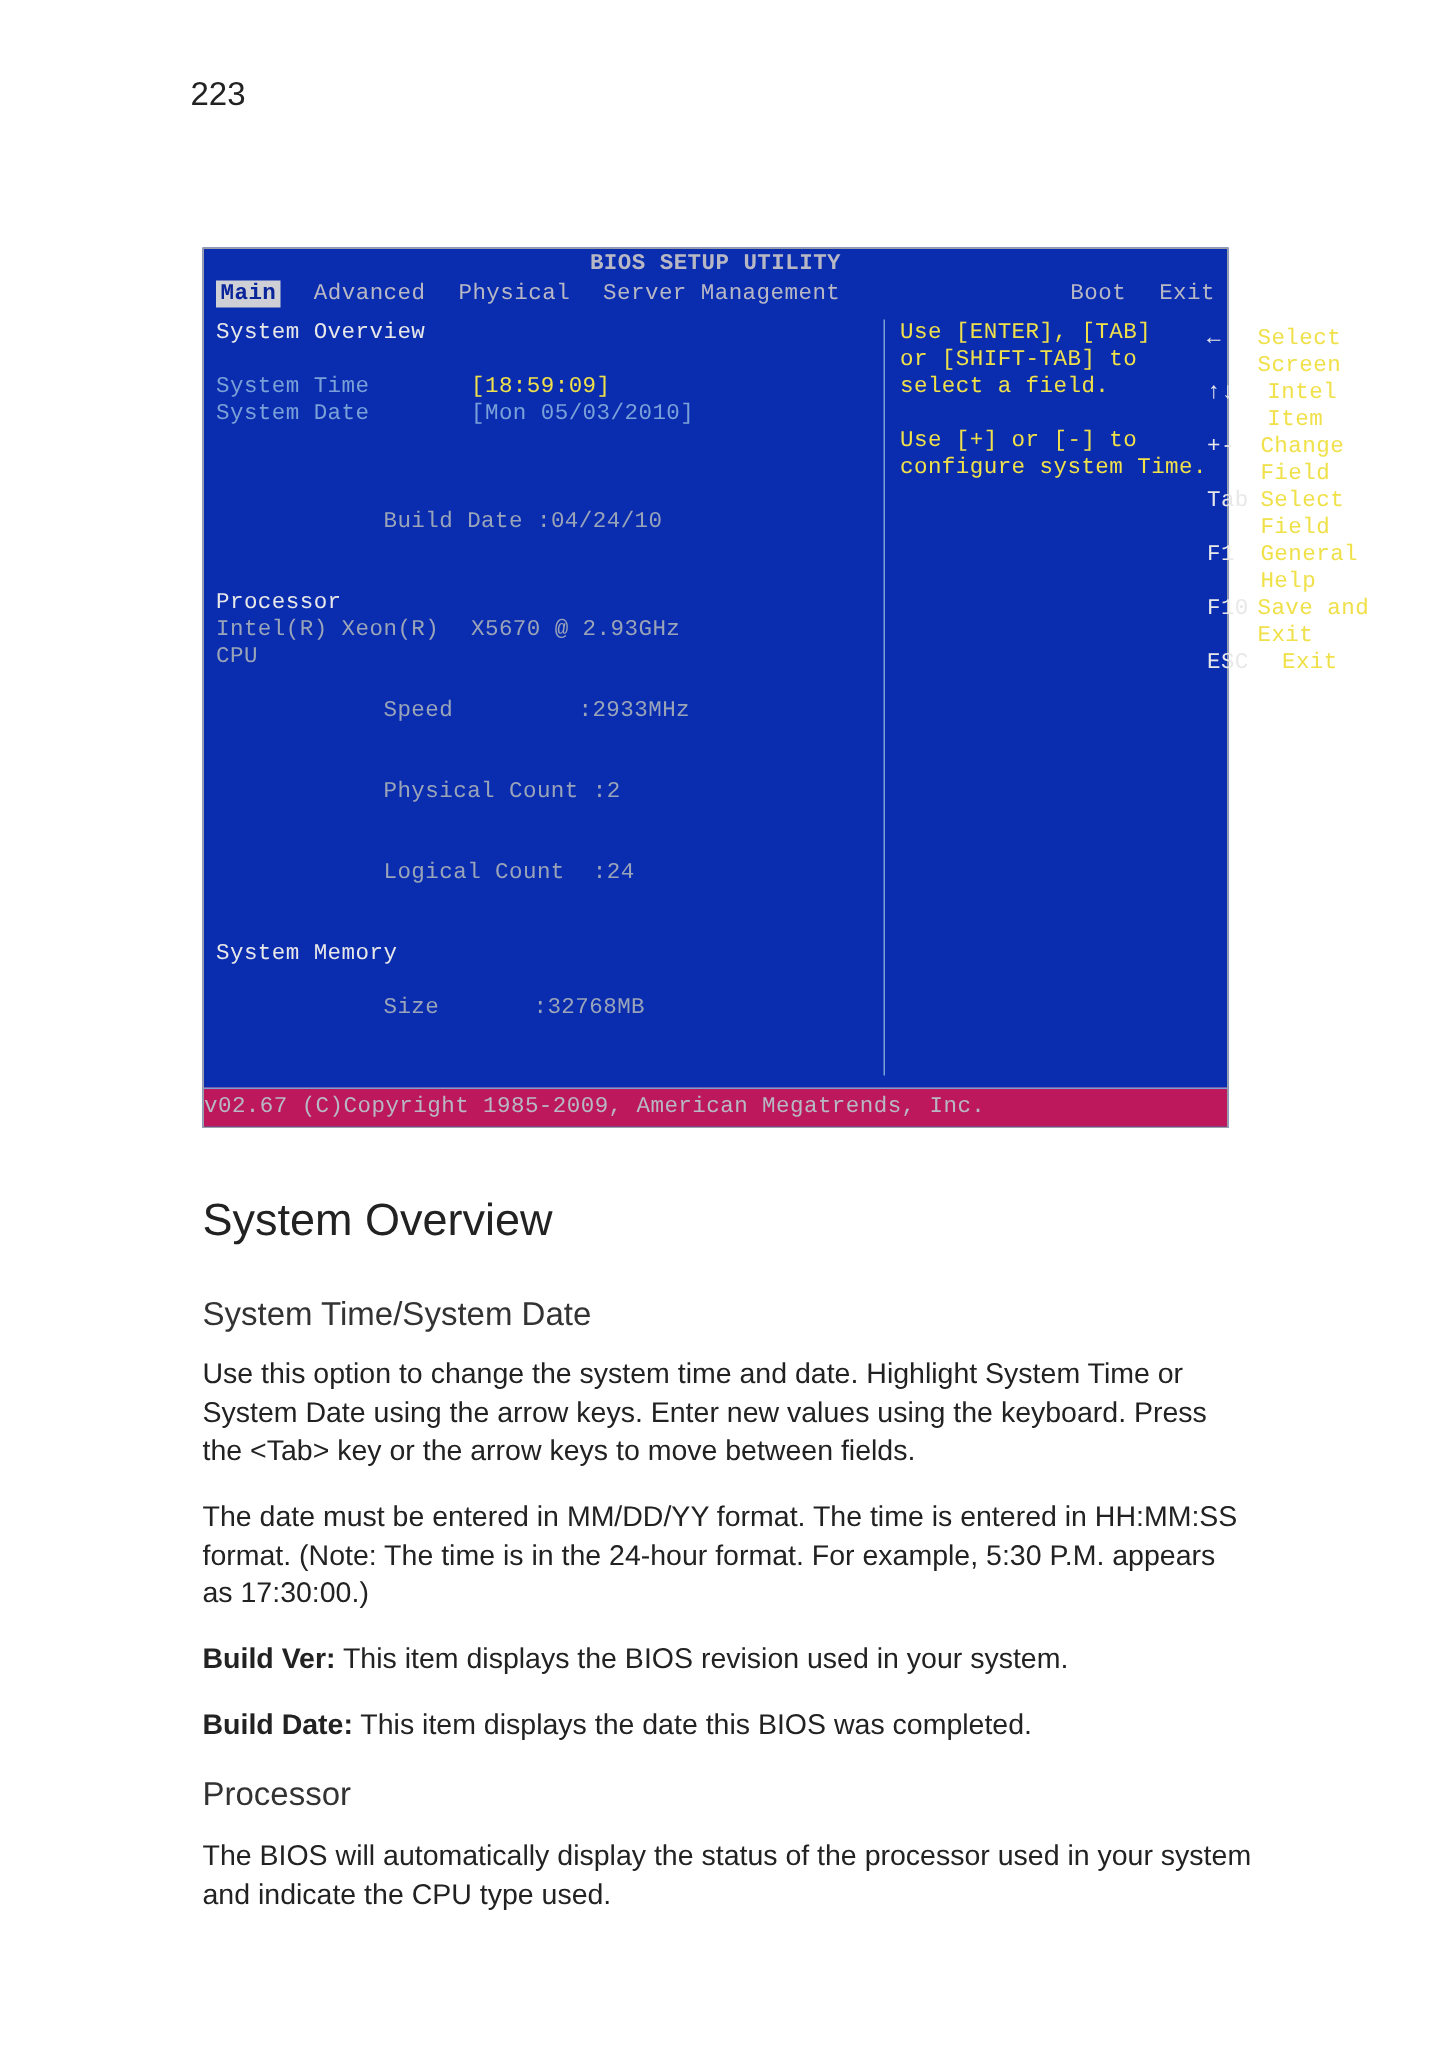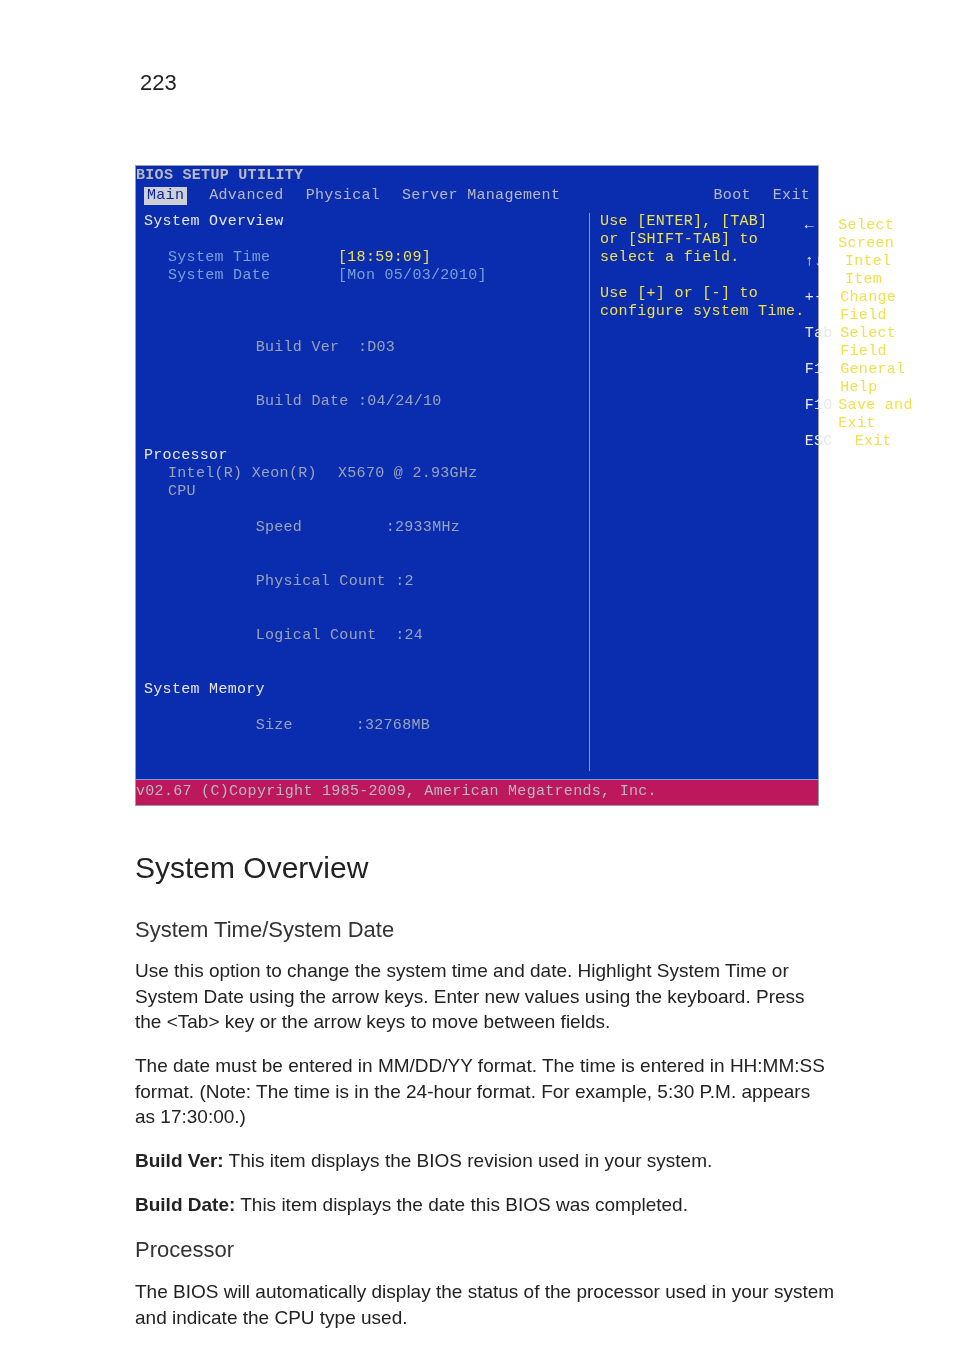--- a/index.html
+++ b/index.html
@@ -11,60 +11,60 @@
   }
   .page {
     width: 954px;
     min-height: 1369px;
     box-sizing: border-box;
     padding: 50px 60px 60px 135px;
     position: relative;
   }
   .page-num {
     position: absolute;
-    left: 140px;
+    left: 127px;
     top: 50px;
     font-size: 22px;
-    margin-top: 20px;
   }
   .figure-wrap {
     margin-top: 115px;
   }
 
   
   .bios {
     width: 682px;
     border: 1px solid #9aa0a6;
     font-family: "Lucida Console", "Courier New", monospace;
     font-size: 15px;
     line-height: 18px;
     background: #0a2db0;
     color: #c8c8c8;
     letter-spacing: 0.3px;
   }
   .bios .title {
     background: #0a2db0;
     color: #b8b8c4;
-    text-align: left;
+    text-align: center;
     padding: 1px 0 2px 0;
     font-weight: bold;
   }
   .bios .tabs {
     display: flex;
     gap: 22px;
     padding: 0 8px 2px 8px;
     color: #b8b8c4;
   }
   .bios .tabs .tab {
     color: #b8b8c4;
   }
   .bios .tabs .tab.selected {
     background: #cfd0d6;
     color: #0a259a;
     padding: 0 3px;
+    font-weight: bold;
   }
   .bios .tabs .spacer { flex: 1; }
   .bios .body {
     display: flex;
     background: #0a2db0;
     padding: 6px 8px 8px 8px;
     gap: 10px;
   }
   .bios .left {
     flex: 1;
@@ -77,21 +77,21 @@
     color: #7aa0d8;
     display: flex;
     flex-direction: row;
     justify-content: space-between;
   }
   .bios .white { color: #e8e8e8; }
   .bios .yellow { color: #f0e04a; }
   .bios .cyan  { color: #7aa0d8; }
   .bios .dim   { color: #9aa4b8; }
   .bios .row { white-space: pre; }
-  .bios .kv { display: flex; margin-left: 24px; }
+  .bios .kv { display: flex; }
   .bios .kv .k { width: 170px; }
   .bios .footer {
     background: #be185d;
     color: #b8b8c4;
     text-align: left;
     border-top: 1px solid #7aa0d8;
     padding: 3px 0 4px 0;
   }
   .help-keys { margin-top: 4px; }
   .help-keys .krow { display:flex; }
@@ -153,23 +153,20 @@
           </div>
           <div class="kv">
             <span class="k cyan">System Date</span>
             <span class="cyan">[Mon 05/03/2010]</span>
           </div>
 
           <div class="row">&nbsp;</div>
           <div class="row">&nbsp;</div>
 
           <div class="row dim">
-            <span>Build Ver  :</span><span>D03</span>
-          </div>
-          <div class="row dim">
             <span>Build Date :</span><span>04/24/10</span>
           </div>
 
           <div class="row">&nbsp;</div>
 
           <div class="row white">Processor</div>
           <div class="kv dim">
             <span class="k">Intel(R) Xeon(R) CPU</span>
             <span>X5670  @ 2.93GHz</span>
           </div>

